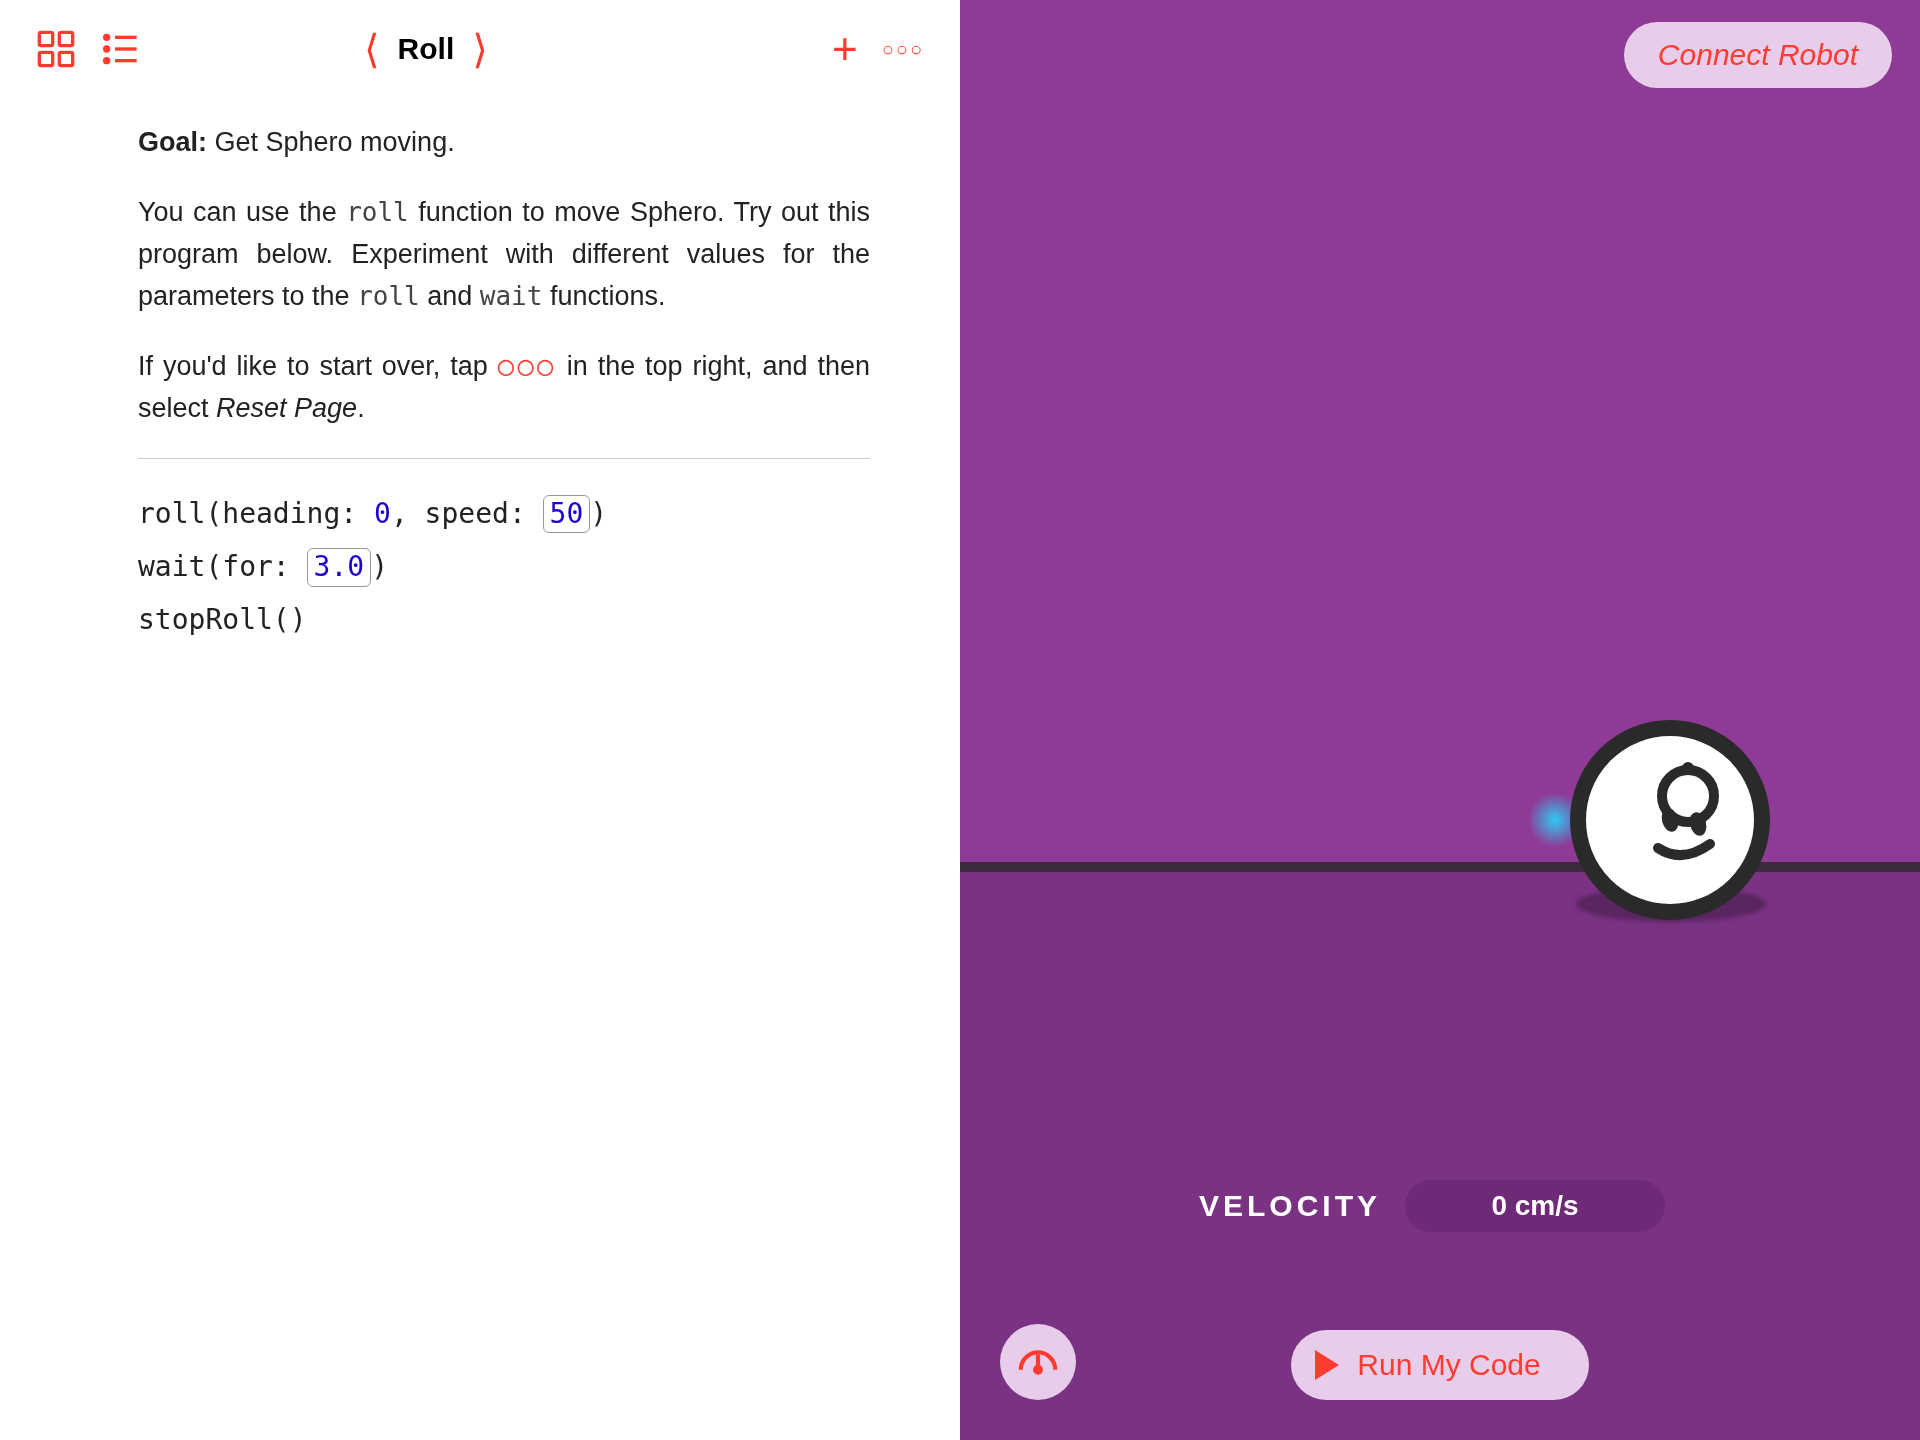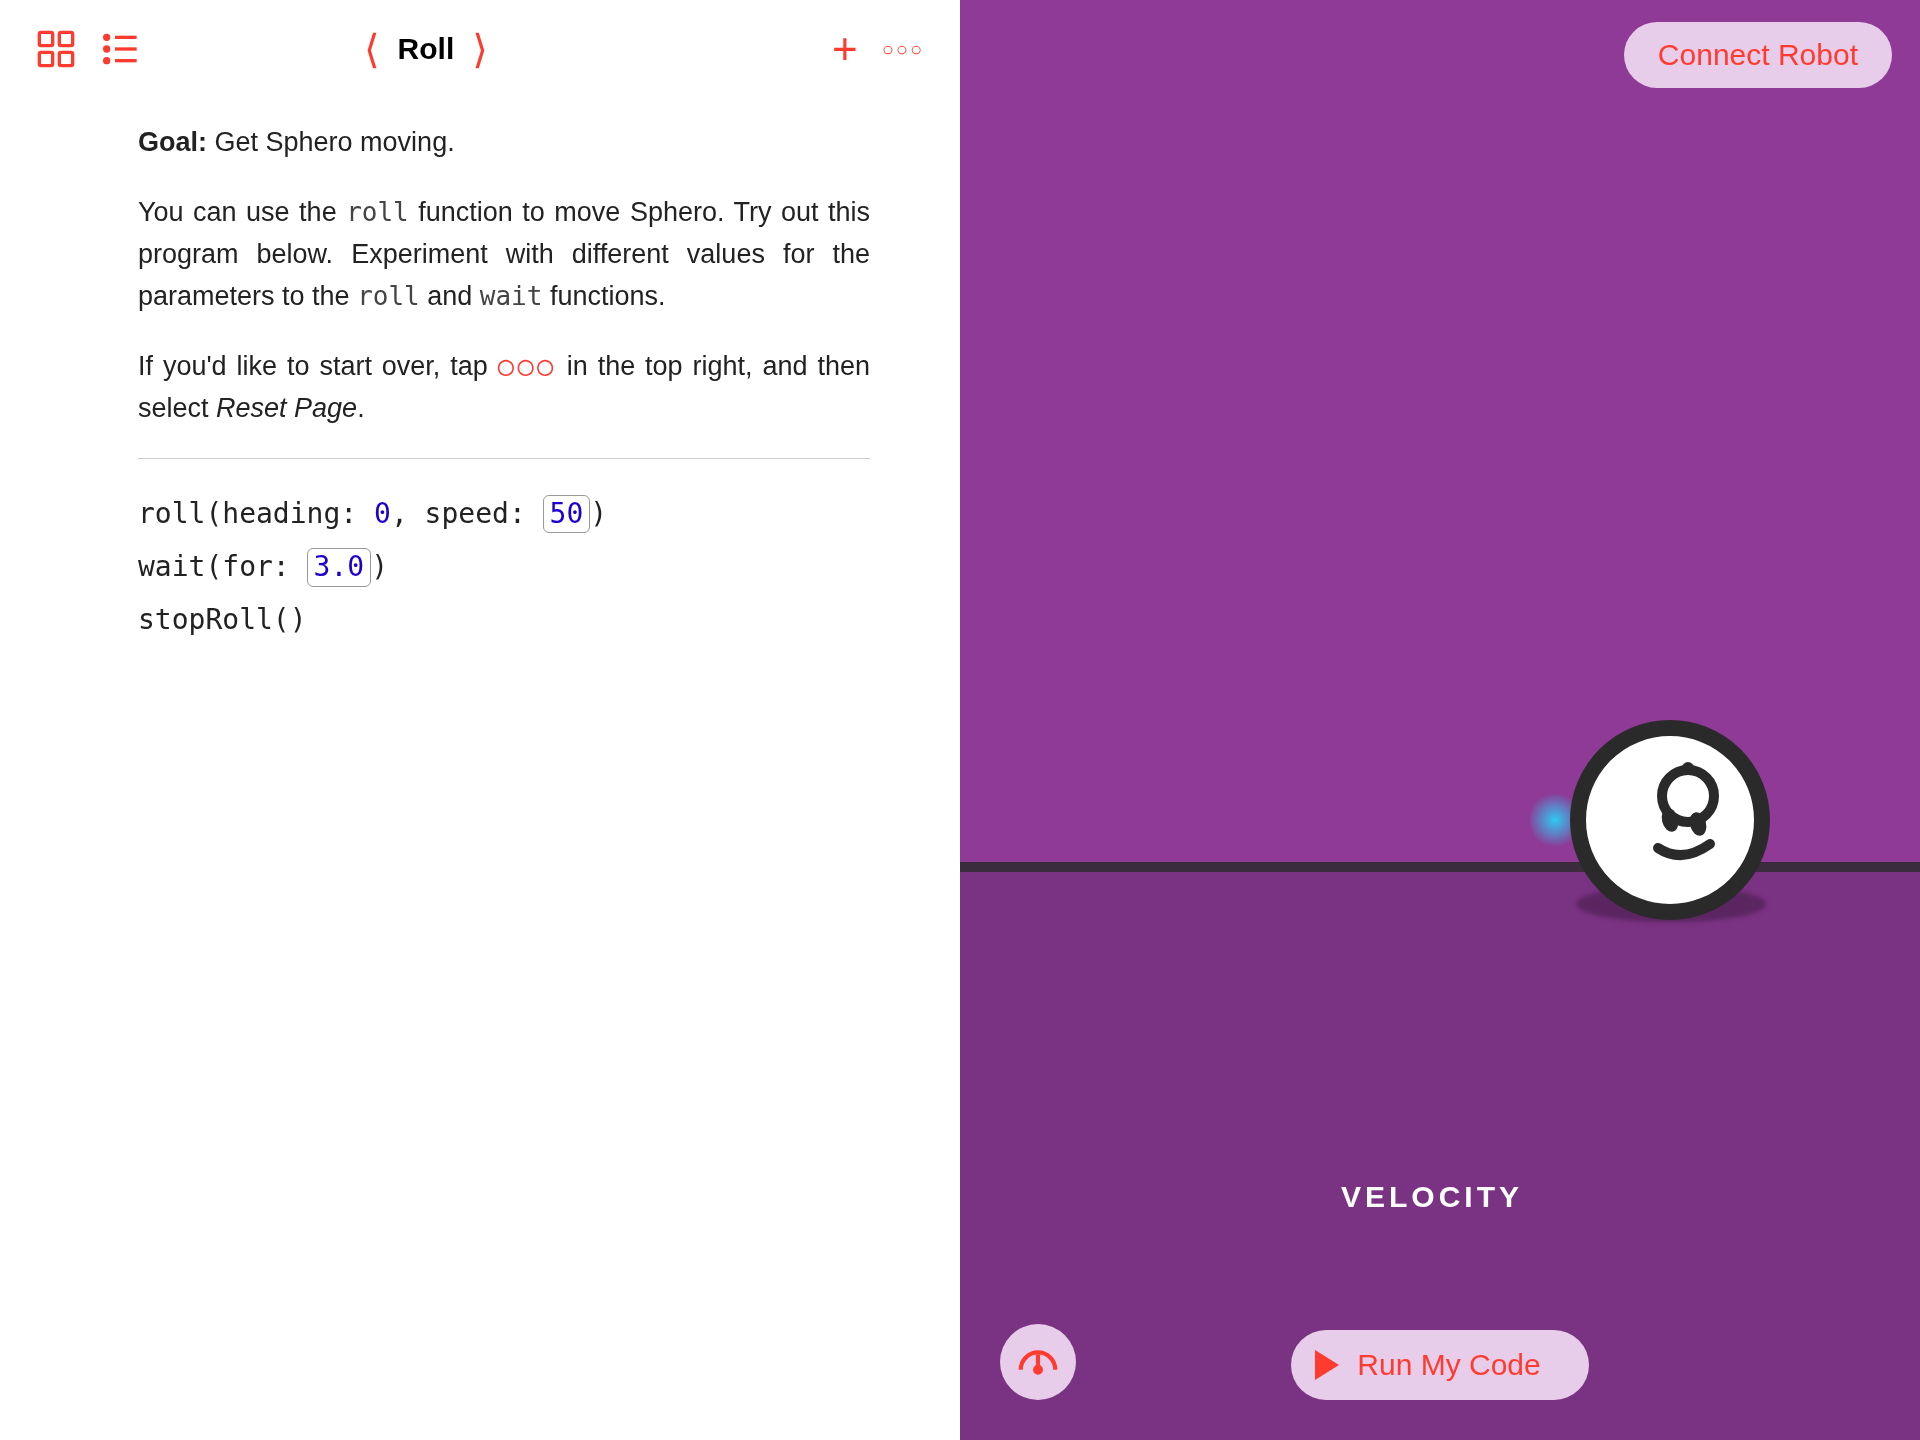--- a/index.html
+++ b/index.html
@@ -26,21 +26,21 @@
   .inline-ooo { color: #FF3B30; font-family: ui-monospace, monospace; letter-spacing: 1px; }
   .divider { border: none; border-top: 1px solid #ccc; margin: 12px 0 28px 0; }
 
   .code-block { font-family: ui-monospace, "SF Mono", Menlo, monospace; font-size: 28px; line-height: 1.9; color: #222; }
   .code-line { white-space: pre; }
   .num-literal { color: #1C00CF; }
   .editable-box { display: inline-block; border: 1.5px solid #999; border-radius: 6px; padding: 0 6px; line-height: 1.3; color: #1C00CF; }
 
   
   .right-panel { width: 50%; height: 100%; position: relative; background: #8E3A96; overflow: hidden; }
-  .connect-btn { position: absolute; top: 22px; right: 28px; background: #E7CDE9; color: #FF3B30; font-size: 30px; font-weight: 500; padding: 16px 34px; border-radius: 40px; border: none; cursor: pointer; }
+  .connect-btn { position: absolute; top: 22px; right: 28px; background: #E7CDE9; color: #FF3B30; font-size: 30px; font-weight: 500; padding: 16px 34px; border-radius: 40px; border: none; cursor: pointer; font-style: italic; }
   .ground-line { position: absolute; left: 0; right: 0; top: 862px; height: 10px; background: #3A2B3D; }
   .ground-fill { position: absolute; left: 0; right: 0; top: 872px; bottom: 0; background: #7A3283; }
   .shadow { position: absolute; width: 190px; height: 36px; background: rgba(0,0,0,0.25); border-radius: 50%; left: 616px; top: 886px; filter: blur(2px); }
   .sphero { position: absolute; left: 610px; top: 720px; width: 200px; height: 200px; }
   .blue-glow { position: absolute; left: 570px; top: 790px; width: 50px; height: 60px; background: radial-gradient(circle, #2FC9F2 0%, rgba(47,201,242,0) 70%); border-radius: 50%; }
 
   .velocity-row { position: absolute; left: 0; right: 16px; top: 1180px; display: flex; align-items: center; justify-content: center; gap: 24px; }
   .velocity-label { color: #fff; font-size: 30px; font-weight: 700; letter-spacing: 4px; }
   .velocity-pill { background: #6E2A77; color: #fff; font-size: 28px; font-weight: 600; padding: 10px 60px; border-radius: 30px; min-width: 260px; text-align: center; }
 
@@ -113,20 +113,21 @@
     <circle cx="50" cy="50" r="46" fill="#fff" stroke="#2A2A2A" stroke-width="8"></circle>
     <circle cx="59" cy="38" r="13" fill="none" stroke="#2A2A2A" stroke-width="5"></circle>
     <circle cx="59" cy="24" r="3" fill="#2A2A2A"></circle>
     <ellipse cx="50" cy="50" rx="4" ry="6" fill="#2A2A2A" transform="rotate(-15 50 50)"></ellipse>
     <ellipse cx="64" cy="52" rx="4" ry="6" fill="#2A2A2A" transform="rotate(-15 64 52)"></ellipse>
     <path d="M 44 64 Q 56 72 70 62" fill="none" stroke="#2A2A2A" stroke-width="5" stroke-linecap="round"></path>
   </svg>
 
   <div class="velocity-row">
     <span class="velocity-label">VELOCITY</span>
+    <span class="velocity-pill">0 cm/s</span>
   </div>
 
   <div class="gauge-btn">
     <svg viewBox="0 0 24 24" fill="none" stroke="currentColor" stroke-width="2.2">
       <path d="M3 16 A 9 9 0 0 1 21 16"></path>
       <line x1="12" y1="16" x2="12" y2="8"></line>
       <circle cx="12" cy="16" r="1.5" fill="currentColor"></circle>
     </svg>
   </div>
 

